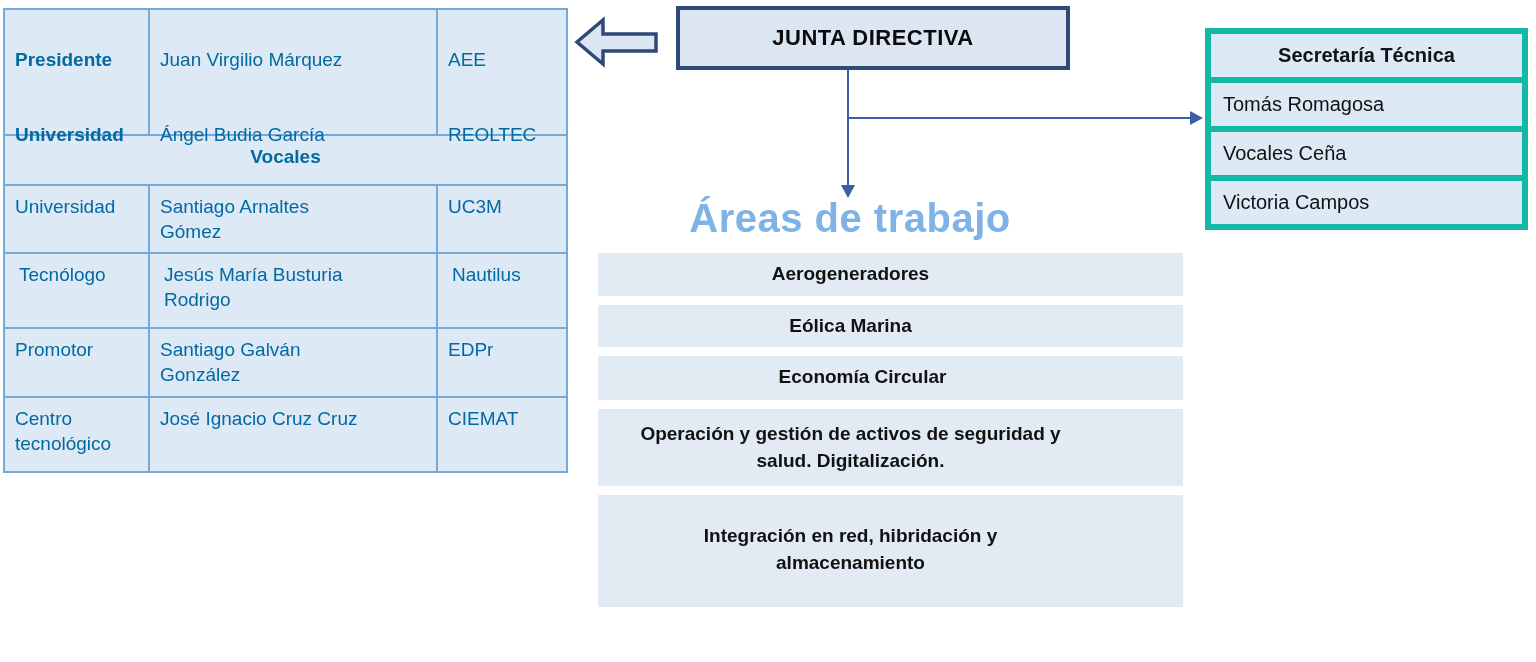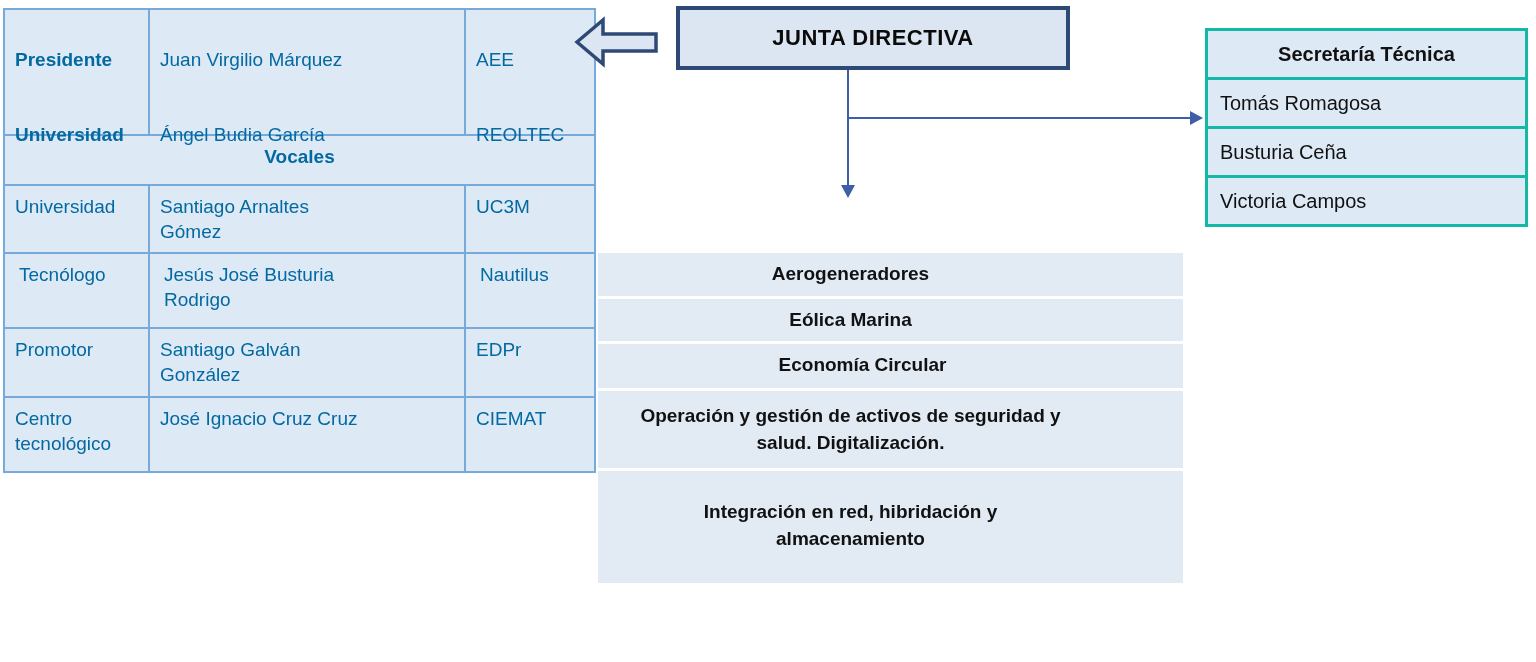--- a/index.html
+++ b/index.html
@@ -25,21 +25,21 @@
     border: 2px solid #76AADB;
     background: #DEE9F6;
     font-size: 19px;
     color: #0369a1;
     vertical-align: top;
     padding: 8px 6px 6px 10px;
     white-space: pre-line;
     line-height: 25px;
   }
   .board-table .col-role { width: 145px; }
-  .board-table .col-name { width: 316px; }
+  .board-table .col-name { width: 288px; }
   .board-table .col-org  { width: 130px; }
   .officer-row td { height: 100px; padding: 0; }
   .officer-stack {
     display: flex; flex-direction: column; justify-content: space-between;
     height: 100%; padding: 12px 6px 12px 10px;
   }
   .officer-stack .bold { font-weight: bold; }
   .vocales-row td {
     height: 42px; text-align: center; font-weight: bold;
     padding: 8px 0 15px 0;
@@ -71,21 +71,21 @@
 
   
   .secretaria-table {
     position: absolute;
     left: 1205px; top: 28px;
     width: 323px;
     border-collapse: collapse;
     table-layout: fixed;
   }
   .secretaria-table td {
-    border: 3px solid #14b8a6;
+    border: 6px solid #14b8a6;
     background: #DEE9F6;
     font-size: 20px;
     color: #111111;
     height: 49px;
     padding: 2px 8px 2px 12px;
     vertical-align: middle;
   }
   .secretaria-table .sec-header {
     font-weight: bold;
     text-align: center;
@@ -103,21 +103,21 @@
     color: #7FB3E8;
     letter-spacing: 0.5px;
   }
   .areas-list {
     position: absolute;
     left: 598px; top: 253px;
     width: 585px;
   }
   .area-row {
     background: #E2EAF4;
-    margin-bottom: 3px;
+    margin-bottom: 9px;
   }
   .area-row .area-text {
     display: block;
     margin-right: 80px;
     padding-top: 7px;
     text-align: center;
     font-size: 19px;
     font-weight: bold;
     color: #111111;
     line-height: 27px;
@@ -161,21 +161,21 @@
       <td colspan="3">Vocales</td>
     </tr>
     <tr class="row-universidad">
       <td class="col-role">Universidad</td>
       <td class="col-name indent-1">Santiago Arnaltes
 Gómez</td>
       <td class="col-org">UC3M</td>
     </tr>
     <tr class="row-tecnologo">
       <td class="col-role">Tecnólogo</td>
-      <td class="col-name">Jesús José Busturia
+      <td class="col-name">Jesús María Busturia
 Rodrigo</td>
       <td class="col-org">Nautilus</td>
     </tr>
     <tr class="row-promotor">
       <td class="col-role">Promotor</td>
       <td class="col-name">Santiago Galván
 González</td>
       <td class="col-org">EDPr</td>
     </tr>
     <tr class="row-centro">
@@ -210,28 +210,29 @@
 
   <table class="secretaria-table">
     <tbody>
         <tr>
       <td class="sec-header">Secretaría Técnica</td>
     </tr>
     <tr>
       <td>Tomás Romagosa</td>
     </tr>
     <tr>
-      <td>Busturia Ceña</td>
+      <td>Vocales Ceña</td>
     </tr>
     <tr>
       <td>Victoria Campos</td>
     </tr>
   </tbody>
     </table>
 
+  <div class="areas-title">Áreas de trabajo</div>
 
   <div class="areas-list">
     <div class="area-row">
       <span class="area-text">Aerogeneradores</span>
     </div>
     <div class="area-row">
       <span class="area-text">Eólica Marina</span>
     </div>
     <div class="area-row">
       <span class="area-text">Economía Circular</span>

